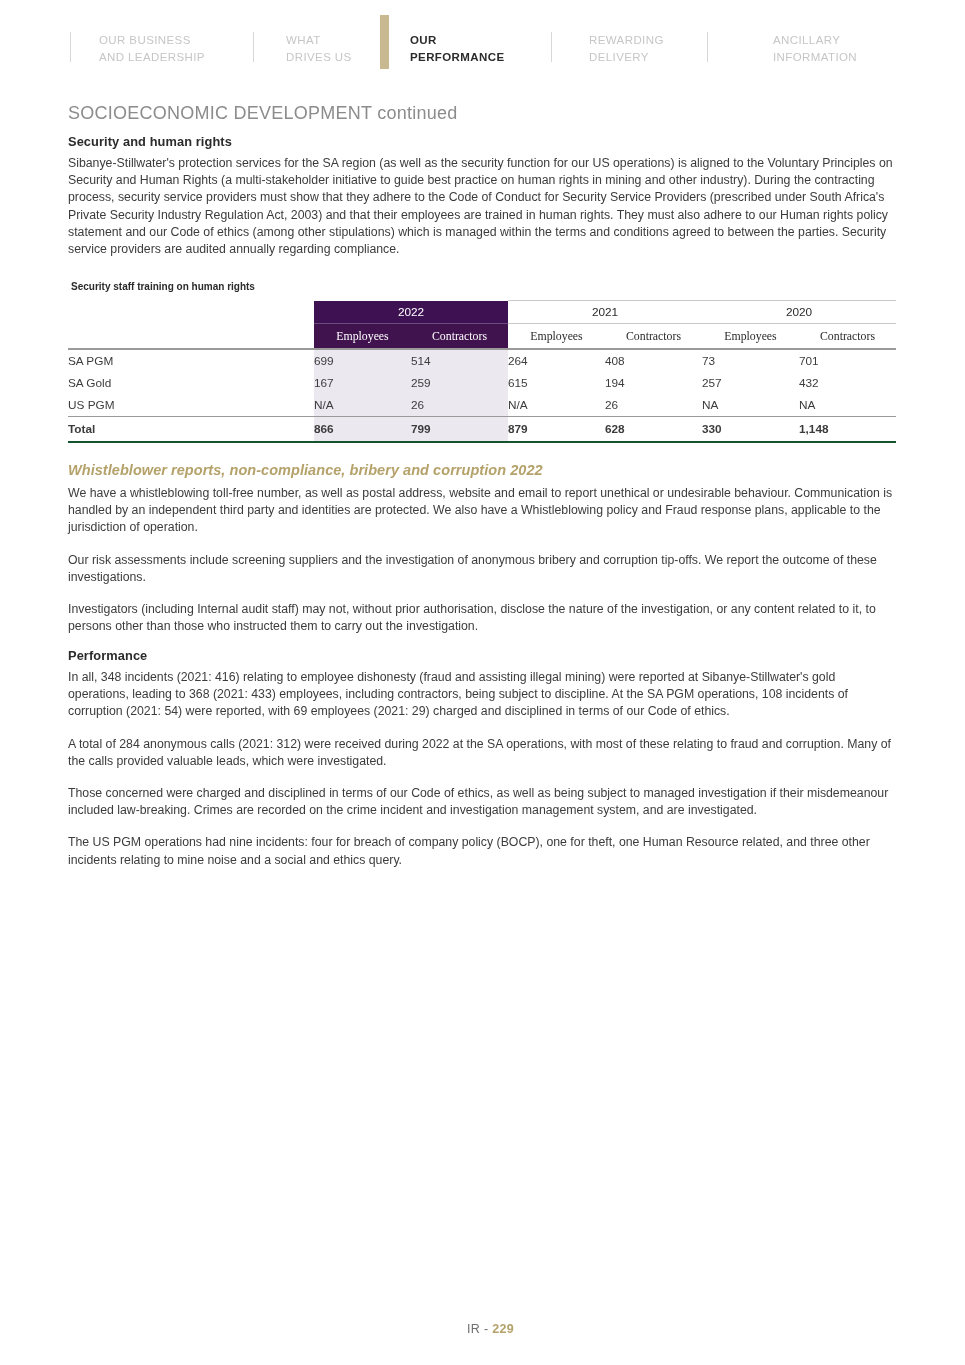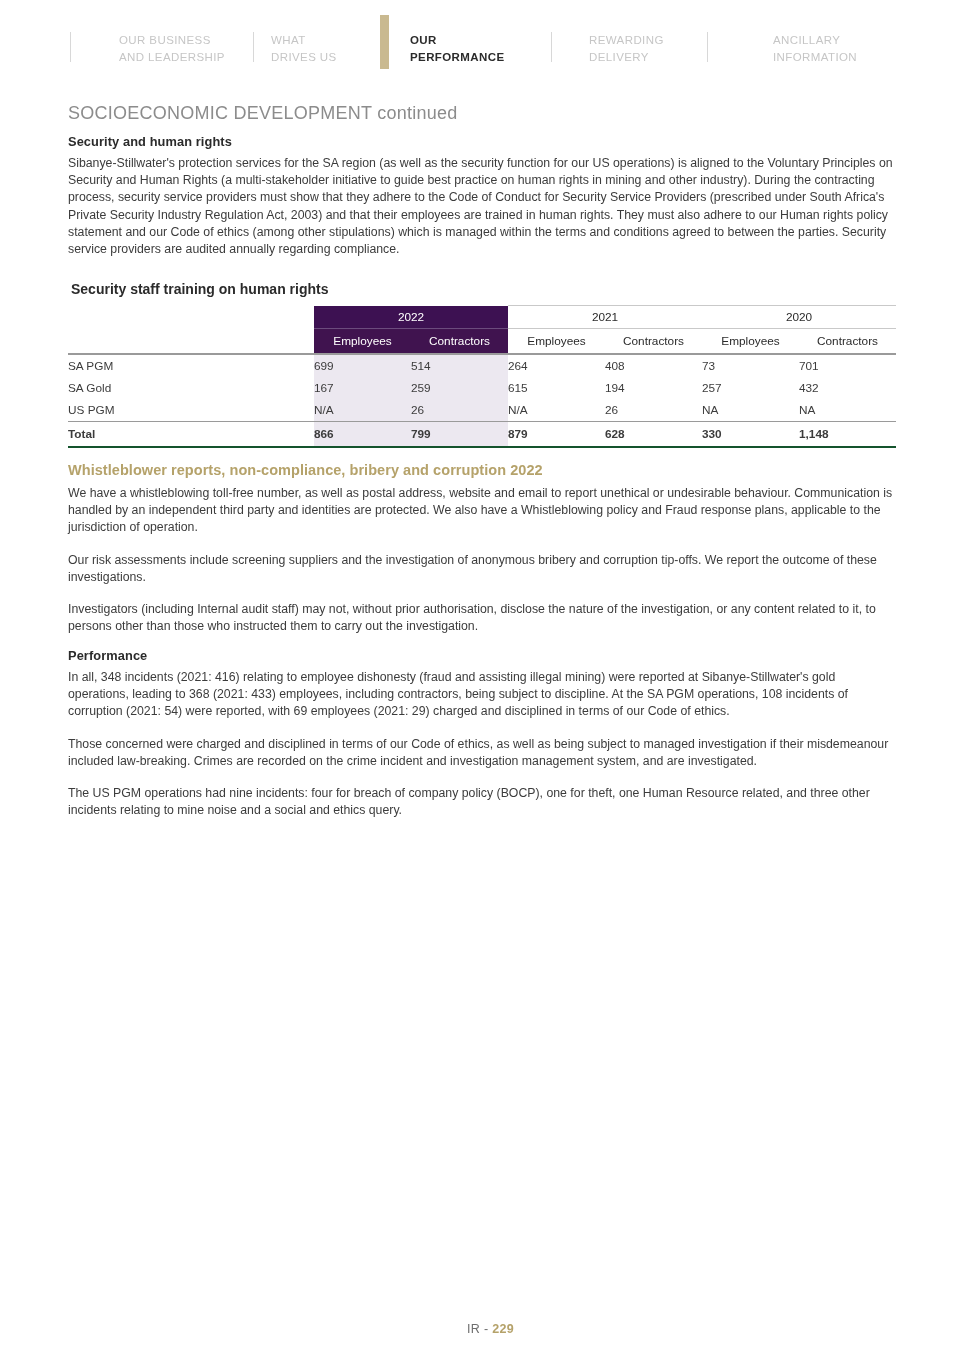--- a/index.html
+++ b/index.html
@@ -77,20 +77,21 @@
     color: #2b2b2b;
     margin: 0 0 6px 0;
     letter-spacing: 0.1px;
   }
   .gold-head {
     font-size: 14.5px;
     font-weight: bold;
     color: #b5a26a;
     margin: 0 0 7px 0;
     letter-spacing: 0.05px;
+    font-style: italic;
   }
   p.body {
     font-size: 12.3px;
     line-height: 17.2px;
     color: #3c3c3c;
     margin: 0 0 15px 0;
     text-align: left;
   }
   p.body.tight { margin-bottom: 0; }
 
@@ -114,21 +115,21 @@
   }
 
   
   .table-wrap {
     position: absolute;
     top: 281px;
     left: 0;
     width: 828px;
   }
   .table-caption {
-    font-size: 14px;
+    font-size: 10px;
     font-weight: bold;
     color: #2b2b2b;
     margin: 0 0 8px 3px;
   }
   table.sst {
     border-collapse: collapse;
     width: 828px;
     table-layout: fixed;
     font-size: 11.8px;
   }
@@ -157,20 +158,21 @@
   }
   .yr-cell.blank { border-top: none; }
 
   
   .sub-cell {
     height: 24px;
     text-align: center;
     font-size: 11.8px;
     color: #2b2b2b;
     border-top: 1px solid #c9c9c9;
+    font-family: Liberation Serif, serif;
   }
   .sub-cell.purple {
     background: #40134f;
     color: #ffffff;
     border-top: 1px solid #6b4b7d;
   }
   .sub-cell.blank { border-top: none; }
 
   
   td.rowlabel {
@@ -215,23 +217,23 @@
 <body>
 
 <div class="topnav">
   <div class="nav-bar-gold"></div>
 
   <div class="nav-sep" style="left:70px"></div>
   <div class="nav-sep" style="left:253px"></div>
   <div class="nav-sep" style="left:551px"></div>
   <div class="nav-sep" style="left:707px"></div>
 
-  <div class="nav-item" style="left:119px">OUR BUSINESS
+  <div class="nav-item" style="left:99px">OUR BUSINESS
 AND LEADERSHIP</div>
-  <div class="nav-item" style="left:271px">WHAT
+  <div class="nav-item" style="left:286px">WHAT
 DRIVES US</div>
   <div class="nav-item active" style="left:410px">OUR
 PERFORMANCE</div>
   <div class="nav-item" style="left:589px">REWARDING
 DELIVERY</div>
   <div class="nav-item" style="left:773px">ANCILLARY
 INFORMATION</div>
 </div>
 
 <div class="content">
@@ -316,20 +318,21 @@
   <div class="block-whistle">
     <div class="gold-head">Whistleblower reports, non-compliance, bribery and corruption 2022</div>
     <p class="body">We have a whistleblowing toll-free number, as well as postal address, website and email to report unethical or undesirable behaviour. Communication is handled by an independent third party and identities are protected. We also have a Whistleblowing policy and Fraud response plans, applicable to the jurisdiction of operation.</p>
     <p class="body">Our risk assessments include screening suppliers and the investigation of anonymous bribery and corruption tip-offs. We report the outcome of these investigations.</p>
     <p class="body">Investigators (including Internal audit staff) may not, without prior authorisation, disclose the nature of the investigation, or any content related to it, to persons other than those who instructed them to carry out the investigation.</p>
   </div>
 
   <div class="block-perf">
     <div class="sec-head">Performance</div>
     <p class="body">In all, 348 incidents (2021: 416) relating to employee dishonesty (fraud and assisting illegal mining) were reported at Sibanye-Stillwater's gold operations, leading to 368 (2021: 433) employees, including contractors, being subject to discipline. At the SA PGM operations, 108 incidents of corruption (2021: 54) were reported, with 69 employees (2021: 29) charged and disciplined in terms of our Code of ethics.</p>
+    <p class="body">A total of 284 anonymous calls (2021: 312) were received during 2022 at the SA operations, with most of these relating to fraud and corruption. Many of the calls provided valuable leads, which were investigated.</p>
     <p class="body">Those concerned were charged and disciplined in terms of our Code of ethics, as well as being subject to managed investigation if their misdemeanour included law-breaking. Crimes are recorded on the crime incident and investigation management system, and are investigated.</p>
     <p class="body tight">The US PGM operations had nine incidents: four for breach of company policy (BOCP), one for theft, one Human Resource related, and three other incidents relating to mine noise and a social and ethics query.</p>
   </div>
 
 </div>
 
 <div class="footer">
   <span>IR - </span><span class="pg">229</span>
 </div>
 

